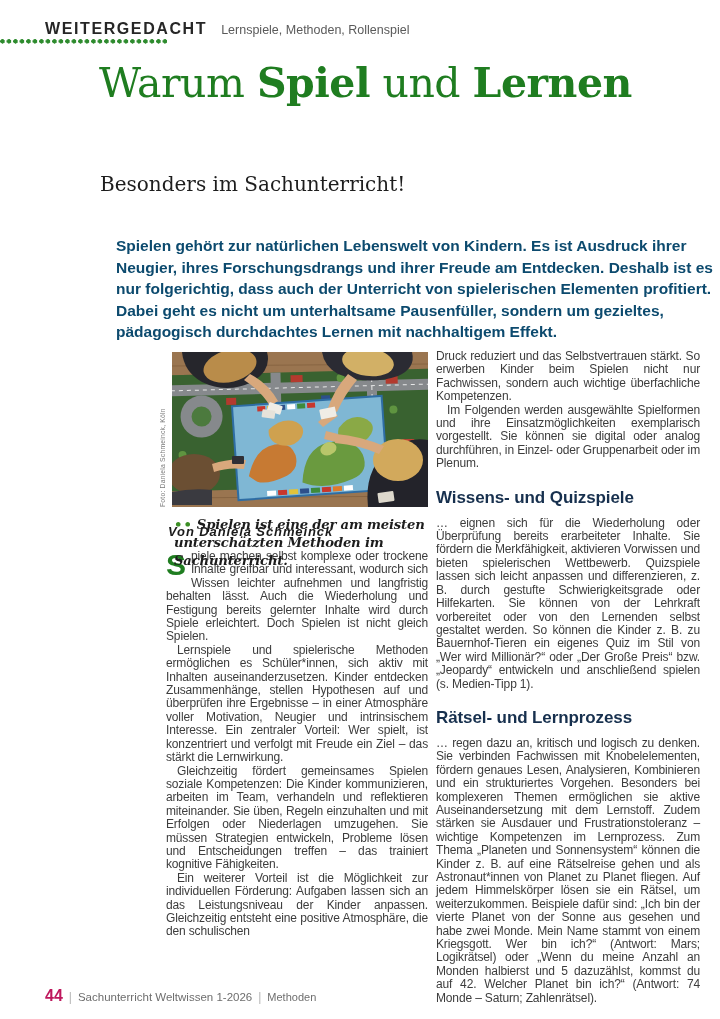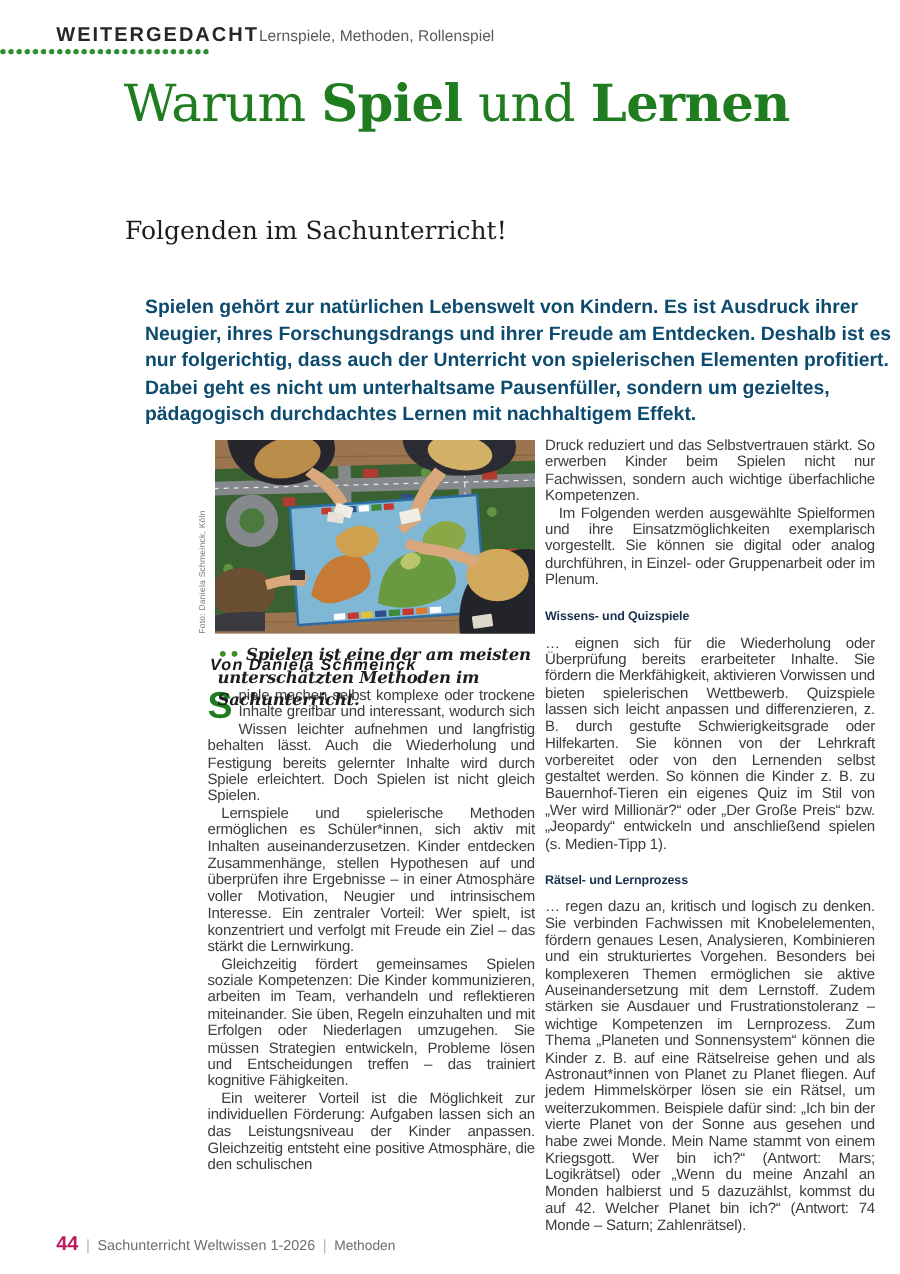--- a/index.html
+++ b/index.html
@@ -1,21 +1,21 @@
 <!DOCTYPE html>
 <html lang="de"><head>
 <meta charset="utf-8">
 <style>
   html,body{margin:0;padding:0;background:#e9e9e9;}
   .page{
     position:relative;width:720px;height:1019px;margin:0 auto;background:#ffffff;
     font-family:"Liberation Sans",sans-serif;overflow:hidden;
   }
   
-  .kicker-row{position:absolute;left:45px;top:20px;display:flex;align-items:baseline;white-space:nowrap;}
+  .kicker-row{position:absolute;left:45px;top:20px;display:flex;align-items:baseline;gap:14px;white-space:nowrap;}
   .kicker{font-size:16px;font-weight:700;letter-spacing:1.6px;color:#262626;}
   .kicker-topics{font-size:12.5px;color:#5a5a5a;}
   .dotted-rule{
     position:absolute;left:0;top:39px;width:167px;height:5px;
     background-image:radial-gradient(circle at 2.4px 2.4px,#2e8b2e 2.05px,transparent 2.35px);
     background-size:6.5px 5px;background-repeat:repeat-x;
   }
   
   .headline{
     position:absolute;left:99px;top:58px;width:605px;margin:0;
@@ -34,21 +34,21 @@
   }
   
   .col-left{position:absolute;left:166px;top:352px;width:262px;}
   .col-right{position:absolute;left:436px;top:350px;width:264px;}
   .body-text{
     font-size:12px;line-height:13.4px;letter-spacing:-0.15px;color:#3c3c3c;
     text-align:justify;margin:0;
   }
   .body-text + .body-text{text-indent:11px;}
   .section-title{
-    font-size:10px;font-weight:700;color:#17304e;margin:17px 0 9px 0;letter-spacing:-0.1px;
+    font-size:17px;font-weight:700;color:#17304e;margin:17px 0 9px 0;letter-spacing:-0.1px;
   }
   
   .figure{position:relative;margin:0 0 0 6px;width:256px;height:155px;}
   .figure svg{display:block;}
   .photo-credit{
     position:absolute;left:-13px;top:0;height:155px;
     writing-mode:vertical-rl;transform:rotate(180deg);
     font-size:6.8px;color:#7a7a7a;letter-spacing:0.2px;white-space:nowrap;
   }
   .caption{
@@ -78,21 +78,21 @@
 
   <div class="kicker-row">
     <span class="kicker">WEITERGEDACHT</span>
     <span class="kicker-topics">Lernspiele, Methoden, Rollenspiel</span>
   </div>
   <div class="dotted-rule"></div>
 
   <h1 class="headline"><span>Warum </span><b>Spiel</b><span> und </span><b>Lernen</b><br>
   </h1>
 
-  <p class="standfirst">Folgenden im Sachunterricht!</p>
+  <p class="standfirst">Besonders im Sachunterricht!</p>
 
   <p class="lead">Spielen gehört zur natürlichen Lebenswelt von Kindern. Es ist Ausdruck ihrer Neugier, ihres Forschungsdrangs und ihrer Freude am Entdecken. Deshalb ist es nur folgerichtig, dass auch der Unterricht von spielerischen Elementen profitiert. Dabei geht es nicht um unterhaltsame Pausenfüller, sondern um gezieltes, pädagogisch durchdachtes Lernen mit nachhaltigem Effekt.</p>
 
   <div class="col-left">
 
     <figure class="figure">
       <span class="photo-credit">Foto: Daniela Schmeinck, Köln</span>
       <svg width="256" height="155" viewBox="0 0 256 155" aria-hidden="true">
 
         <rect x="0" y="0" width="256" height="155" fill="#96714c"></rect>

